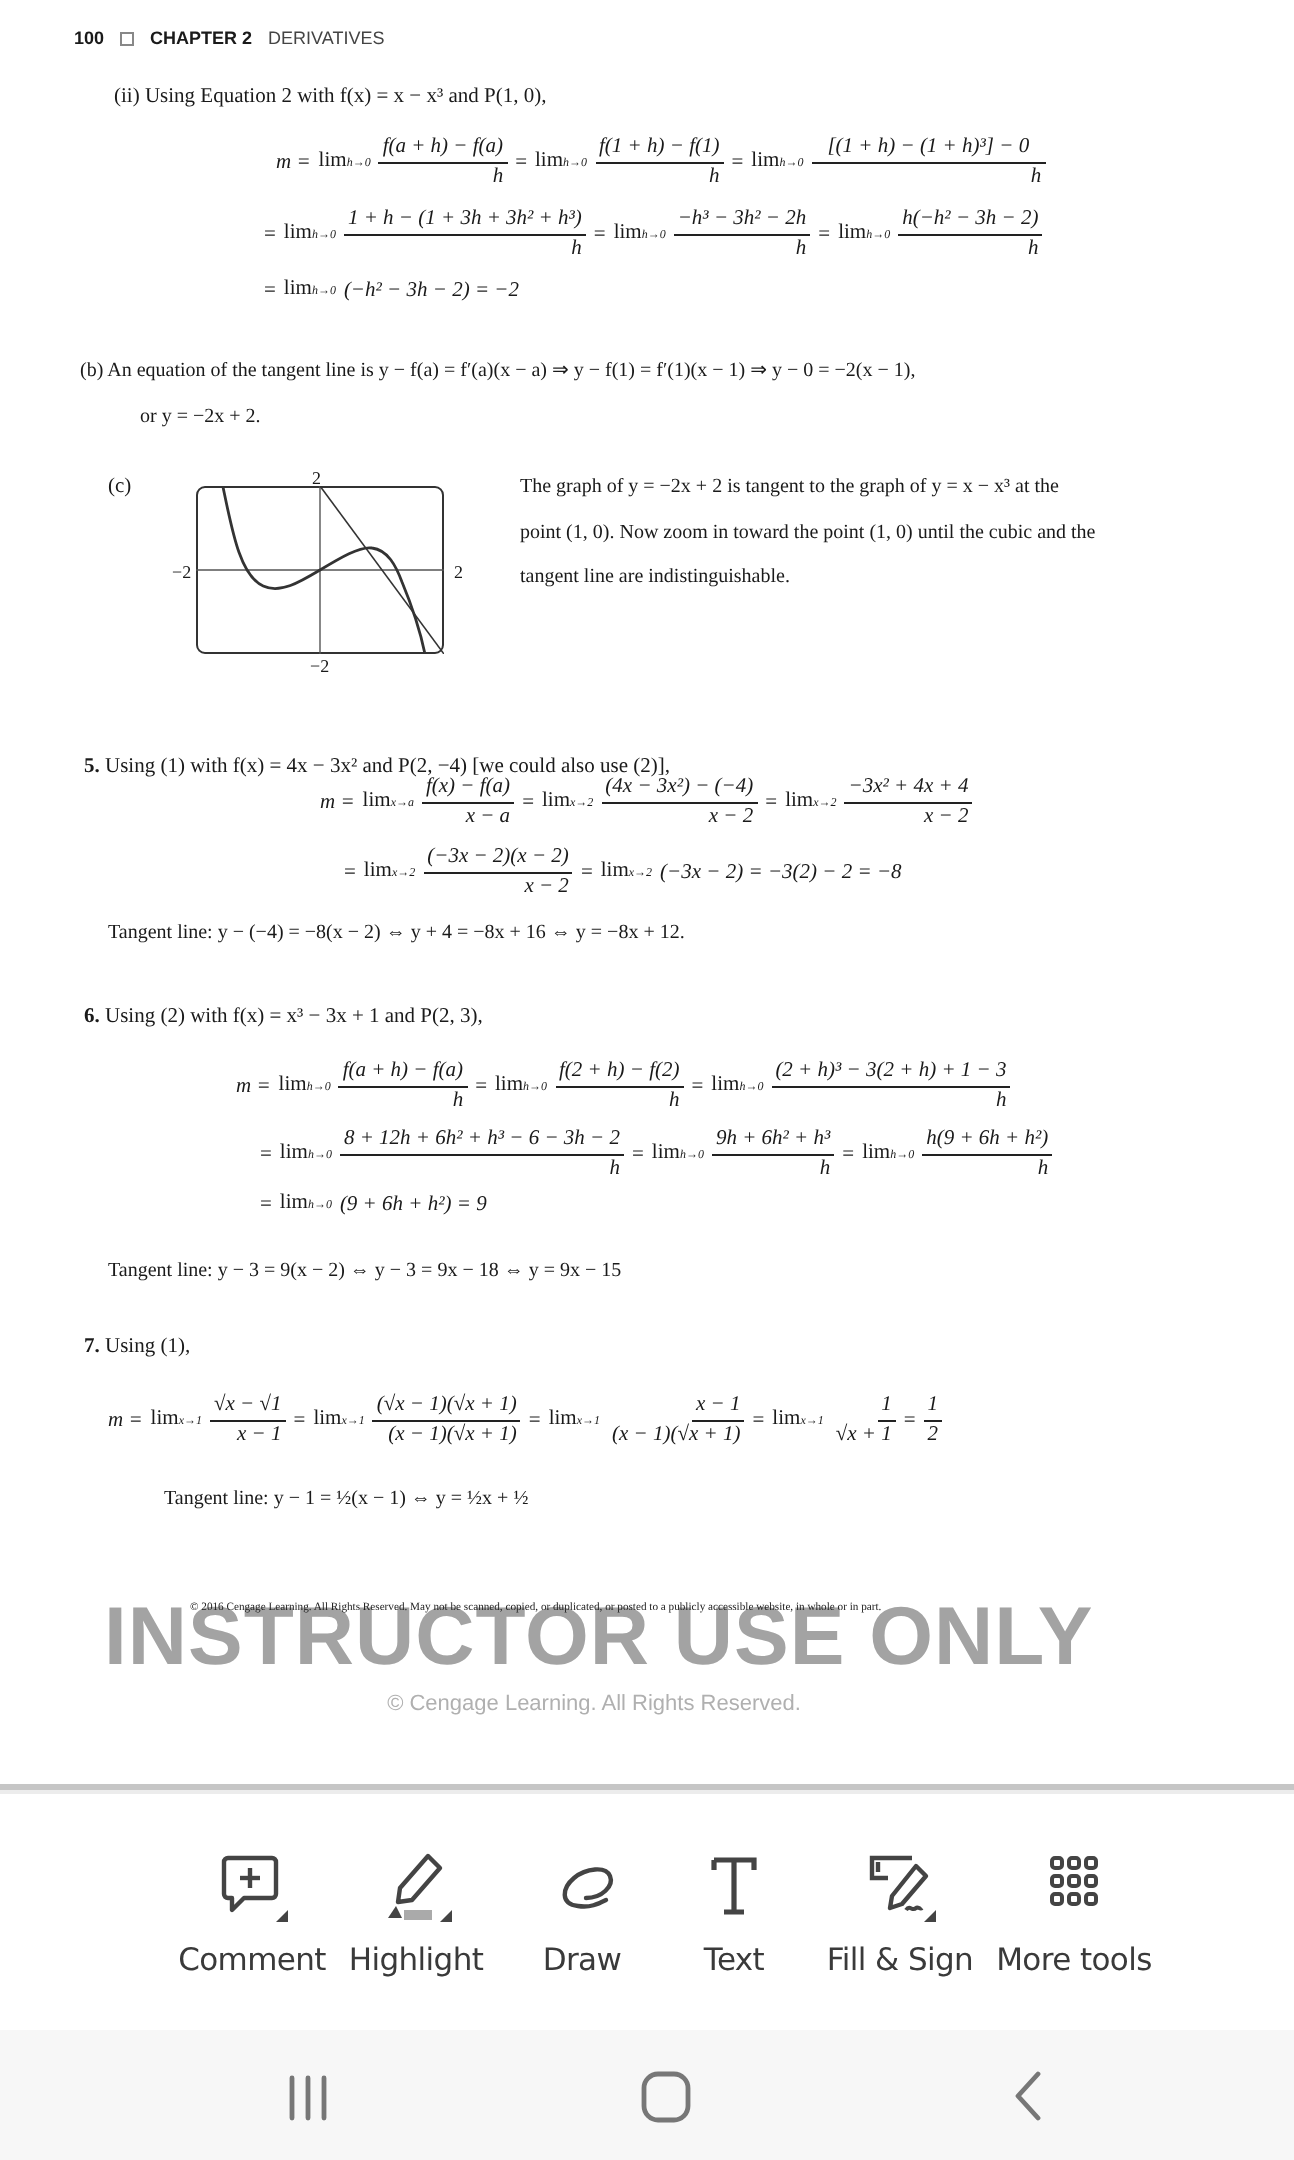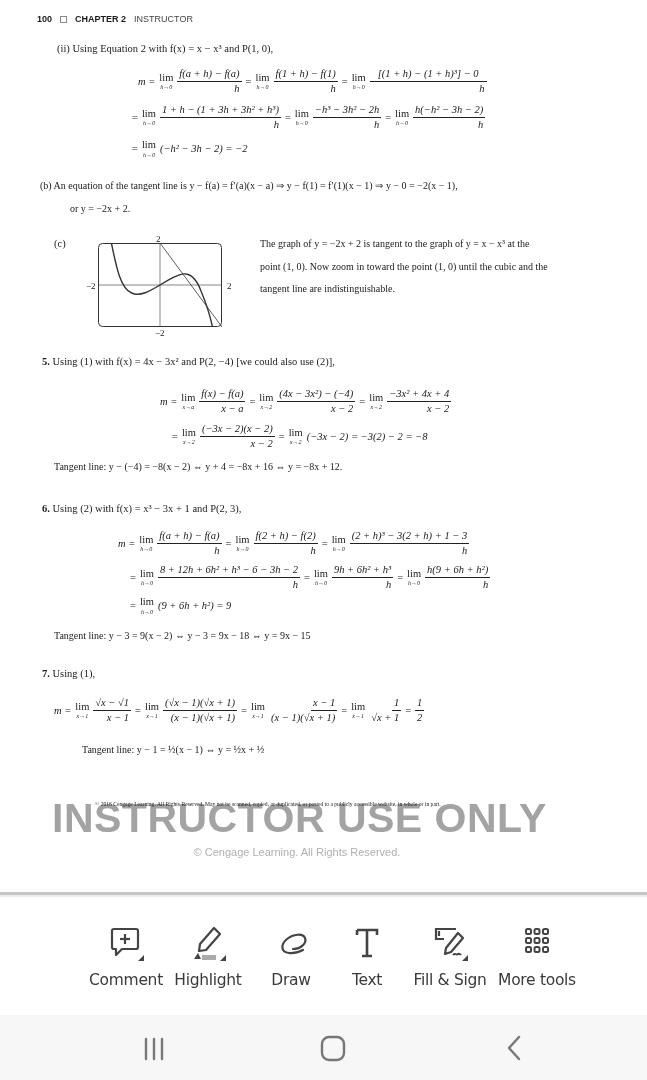--- a/index.html
+++ b/index.html
@@ -11,21 +11,21 @@
 
   .run-head { position: absolute; left: 37px; top: 14px; font-family: "Liberation Sans", sans-serif; font-size: 9px; display: flex; align-items: center; gap: 8px; }
   .run-head .pnum { font-weight: bold; }
   .run-head .box { width: 7px; height: 7px; border: 1px solid #888; display: inline-block; }
   .run-head .chap { font-weight: bold; }
   .run-head .sect { color: #444; }
 
   .t { position: absolute; font-size: 10.5px; white-space: nowrap; line-height: 1.2; }
   .m { font-style: italic; }
   .eqline { position: absolute; display: flex; align-items: center; font-size: 10.5px; white-space: nowrap; gap: 4px; }
-  .lim { display: inline-flex; flex-direction: column; align-items: center; line-height: 1; }
+  .lim { display: inline-flex; flex-direction: row; align-items: center; line-height: 1; }
   .lim .lw { font-size: 10.5px; }
   .lim .ls { font-size: 6px; font-style: italic; margin-top: 1px; }
   .frac { display: inline-flex; flex-direction: column; align-items: flex-end; line-height: 1.15; }
   .frac .num { padding: 0 2px 1px; border-bottom: 1px solid #222; font-style: italic; }
   .frac .den { padding: 1px 2px 0; font-style: italic; }
   .bold { font-weight: bold; }
 
   .graph { position: absolute; left: 98px; top: 243px; width: 124px; height: 84px; }
   .graph-label { position: absolute; font-size: 9px; font-family: "Liberation Serif", serif; }
 
@@ -50,21 +50,21 @@
 <div class="page">
 
   <div class="watermark-top">
     
   </div>
 
   <div class="run-head">
     <span class="pnum">100</span>
     <span class="box"></span>
     <span class="chap">CHAPTER 2</span>
-    <span class="sect">INSTRUCTOR</span>
+    <span class="sect">DERIVATIVES</span>
   </div>
 
   <div class="t" style="left:57px; top:43px;">(ii) Using Equation 2 with f(x) = x − x³ and P(1, 0),</div>
 
   <div class="eqline" style="left:138px; top:68px;">
     <span class="m">m =</span>
     <span class="lim">
         <span class="lw">lim</span>
         <span class="ls">h→0</span>
       </span>
@@ -148,21 +148,21 @@
 
     <line x1="62" y1="0" x2="124" y2="84" stroke="#333" stroke-width="0.8"></line>
 
     <path d="M 13.4 0 C 18 22, 22 45, 33.6 50 C 42 54, 52 48, 62 42 C 72 36, 82 30, 88 31 C 96 32, 100 40, 103 48 C 108 60, 112 72, 114.5 84" fill="none" stroke="#333" stroke-width="1.4"></path>
   </svg>
 
   <div class="t" style="left:260px; top:238px; font-size:10px;">The graph of y = −2x + 2 is tangent to the graph of y = x − x³ at the</div>
   <div class="t" style="left:260px; top:261px; font-size:10px;">point (1, 0). Now zoom in toward the point (1, 0) until the cubic and the</div>
   <div class="t" style="left:260px; top:283px; font-size:10px;">tangent line are indistinguishable.</div>
 
-  <div class="t" style="left:42px; top:356px;">
+  <div class="t" style="left:42px; top:378px;">
     <span class="bold">5.</span>
     <span>Using (1) with f(x) = 4x − 3x² and P(2, −4) [we could also use (2)],</span>
   </div>
 
   <div class="eqline" style="left:160px; top:388px;">
     <span class="m">m =</span>
     <span class="lim">
         <span class="lw">lim</span>
         <span class="ls">x→a</span>
       </span>

